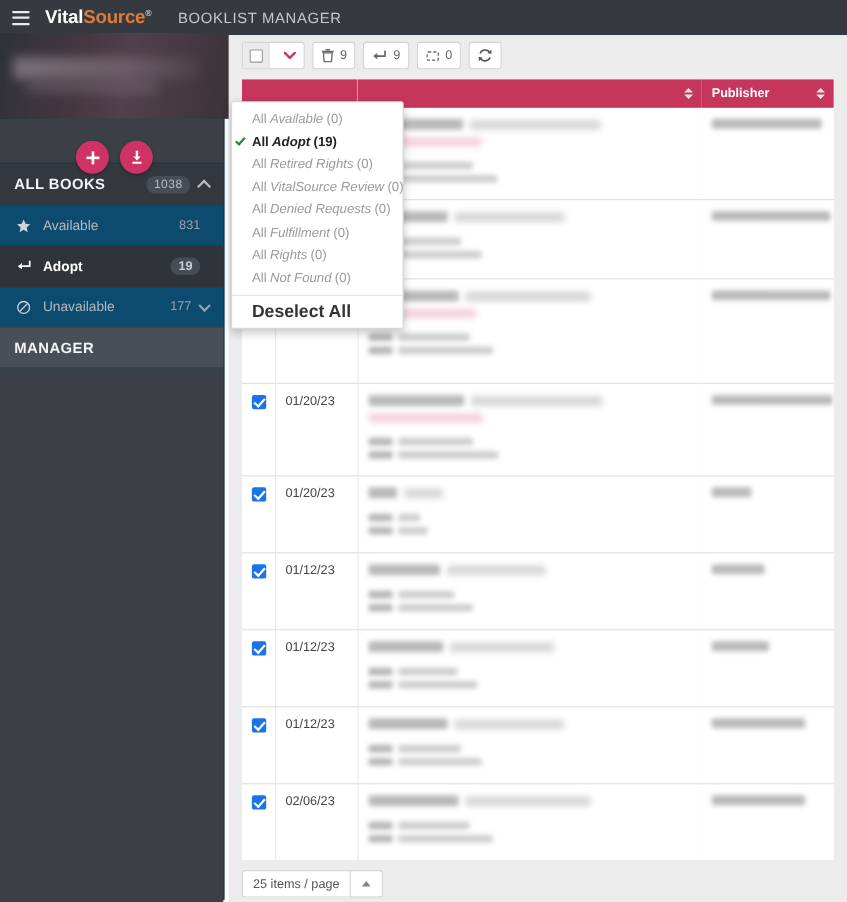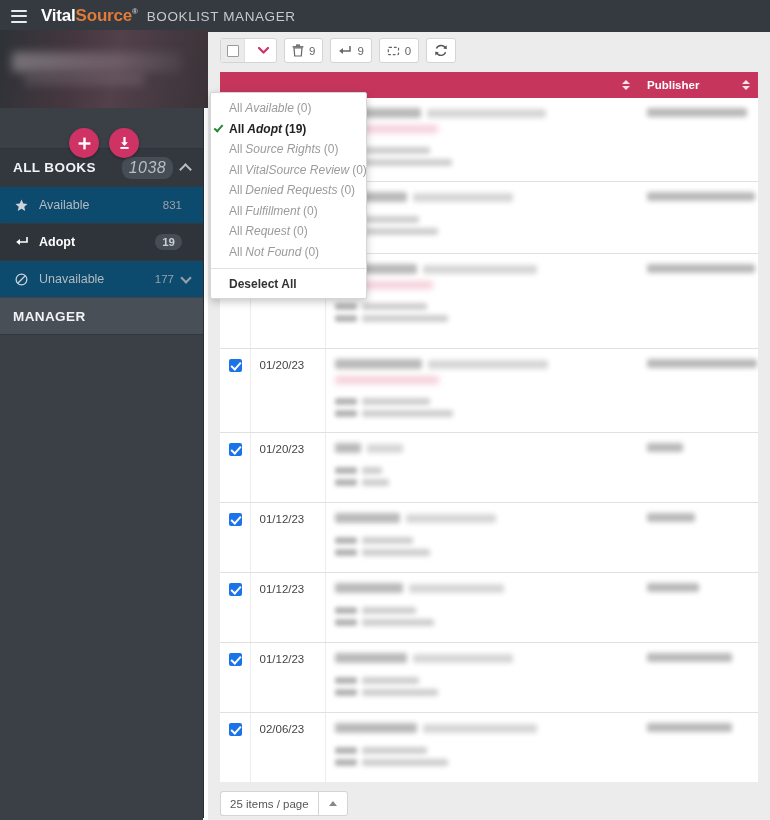--- a/index.html
+++ b/index.html
@@ -21,21 +21,21 @@
     display: flex; flex-direction: column; justify-content: space-between;
     cursor: pointer;
   }
   .hamburger span { display: block; height: 2px; background: #e9ecef; border-radius: 1px; }
   .brand { font-size: 17px; font-weight: bold; letter-spacing: -0.2px; text-align: center; }
   .brand .vital { color: #ffffff; }
   .brand .source { color: #e07b39; }
   .brand .tm { color: #c9ccd1; font-size: 8px; vertical-align: super; }
   .app-title {
     color: #c6c9cd; font-size: 13.5px; letter-spacing: 0.6px;
-    margin-left: 9px; font-weight: normal;
+    margin-left: 24px; font-weight: normal;
   }
 
   
   .sidebar {
     position: absolute; top: 30px; left: 0; width: 204px; height: 788px;
     background: #0c4a6e;
     border-right: 1px solid #2b2f34;
   }
   .school-banner {
     position: relative; height: 78px; width: 208px;
@@ -66,22 +66,22 @@
 
   .section-head {
     height: 38px; display: flex; align-items: center;
     padding: 0 13px; color: #f1f3f5;
     font-size: 13.5px; font-weight: bold; letter-spacing: .4px;
     cursor: pointer;
   }
   .section-head.allbooks { background: #33383f; border-top: 1px solid #2f343a; }
   .section-head .sh-label { flex: 1; }
   .count-pill {
-    background: #474d55; color: #b9bec5; font-size: 16px; font-weight: normal;
-    border-radius: 9px; padding: 2px 7px; margin-right: 8px; font-style: italic;
+    background: #474d55; color: #b9bec5; font-size: 11px; font-weight: normal;
+    border-radius: 9px; padding: 2px 7px; margin-right: 8px;
   }
   .chev { width: 9px; height: 9px; border-left: 2px solid #b9bec5; border-top: 2px solid #b9bec5; }
   .chev.up { transform: rotate(45deg); margin-top: 4px; }
 
   .nav-item {
     position: relative; height: 37px; display: flex; align-items: center;
     padding: 0 13px; color: #b4bac1; font-size: 12.5px;
     border-top: 1px solid #33383f; cursor: pointer;
   }
   .nav-item.active { background: #2f343a; color: #ffffff; font-weight: bold; }
@@ -201,21 +201,21 @@
   .dd-item .dd-all { font-style: normal; margin-right: 3px; }
   .dd-item .dd-num { font-style: normal; margin-left: 3px; }
   .dd-item.selected { color: #222; font-weight: bold; }
   .dd-item .tick {
     position: absolute; left: 5px; top: 4px; width: 5px; height: 9px;
     border: solid #1f8a2e; border-width: 0 2px 2px 0; transform: rotate(42deg);
   }
   .dd-sep { height: 1px; background: #e2e2e2; margin: 6px 0 4px 0; }
   .dd-action {
     height: 22px; display: flex; align-items: center; padding: 0 10px 0 18px;
-    font-size: 12px; color: #333; font-weight: bold; cursor: pointer;
+    font-size: 16px; color: #333; font-weight: bold; cursor: pointer;
   }
 </style>
 </head>
 <body>
 
 <div id="app">
 
   <div class="topbar">
     <div class="hamburger">
       <span></span>
@@ -599,41 +599,41 @@
             <span class="dd-num">(0)</span>
           </div>
           <div class="dd-item selected">
             <span class="tick"></span>
             <span class="dd-all">All</span>
             <span>Adopt</span>
             <span class="dd-num">(19)</span>
           </div>
           <div class="dd-item">
             <span class="dd-all">All</span>
-            <span>Source Rights</span>
+            <span>Retired Rights</span>
             <span class="dd-num">(0)</span>
           </div>
           <div class="dd-item">
             <span class="dd-all">All</span>
             <span>VitalSource Review</span>
             <span class="dd-num">(0)</span>
           </div>
           <div class="dd-item">
             <span class="dd-all">All</span>
             <span>Denied Requests</span>
             <span class="dd-num">(0)</span>
           </div>
           <div class="dd-item">
             <span class="dd-all">All</span>
             <span>Fulfillment</span>
             <span class="dd-num">(0)</span>
           </div>
           <div class="dd-item">
             <span class="dd-all">All</span>
-            <span>Request</span>
+            <span>Rights</span>
             <span class="dd-num">(0)</span>
           </div>
           <div class="dd-item">
             <span class="dd-all">All</span>
             <span>Not Found</span>
             <span class="dd-num">(0)</span>
           </div>
         </div>
       <div class="dd-sep"></div>
       <div class="dd-action">

